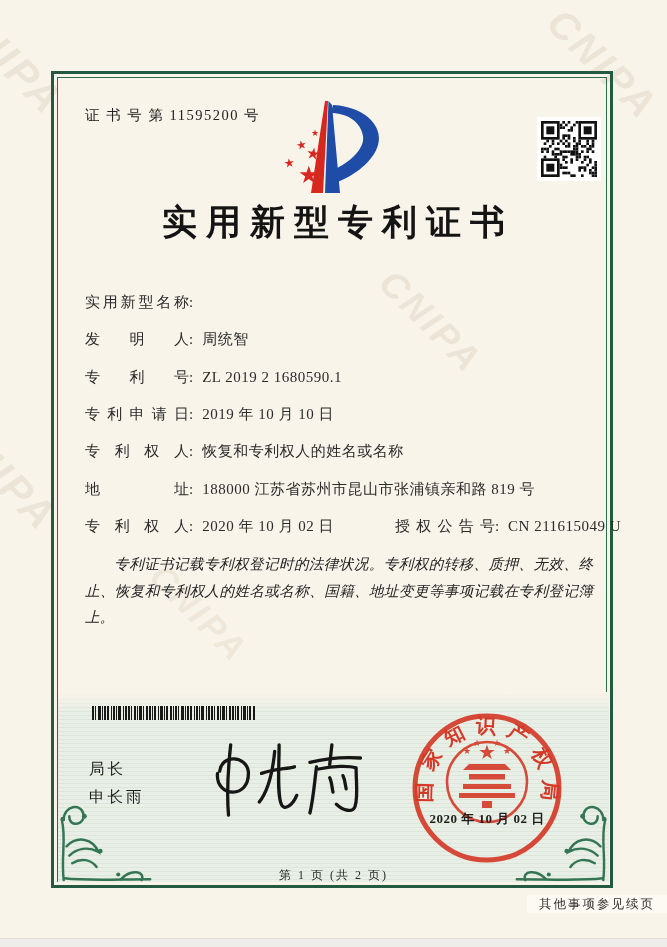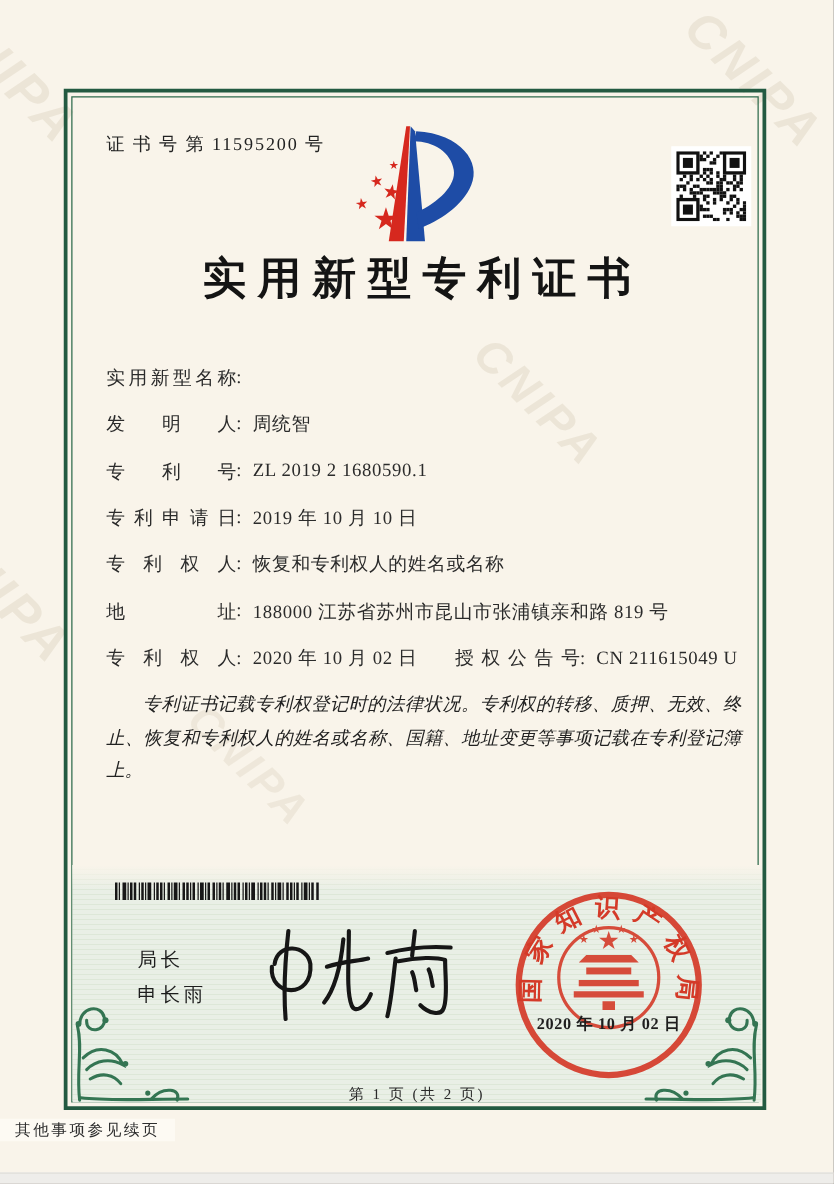--- a/index.html
+++ b/index.html
@@ -53,21 +53,21 @@
   .title{
     position:absolute;left:0;right:0;top:199px;text-align:center;
     font-size:35px;font-weight:600;letter-spacing:9px;color:#141414;text-indent:9px;
   }
   
   .fields{position:absolute;left:85px;top:284px;width:512px;font-size:15px;}
   .frow{height:37.3px;display:flex;align-items:center;white-space:nowrap;}
   .flabel{display:inline-block;width:104px;text-align:justify;text-align-last:justify;}
   .fcolon{margin-right:9px;}
   .fvalue{letter-spacing:0.5px;}
-  .pair2{margin-left:30px;}
+  .pair2{margin-left:61px;}
   .pair2 .flabel{width:100px;}
   
   .body-text{
     position:absolute;left:85px;top:551px;width:508px;
     font-size:14.6px;line-height:26.5px;font-style:italic;color:#222;
     text-align:justify;
   }
   .body-text p{text-indent:2em;}
   
   .band{
@@ -80,30 +80,30 @@
   }
   .ornament{position:absolute;bottom:0;width:96px;height:94px;}
   .ornament.left{left:0;}
   .ornament.right{right:0;transform:scaleX(-1);}
   
   .barcode{position:absolute;left:92px;top:706px;width:168px;height:14px;display:flex;align-items:stretch;}
   .barcode i{display:block;height:100%;background:#181818;}
   .barcode i.gap{background:transparent;}
   
   .signer{
-    position:absolute;left:110px;top:755px;
+    position:absolute;left:89px;top:755px;
     font-family:"Liberation Sans","DejaVu Sans",sans-serif;
     font-size:15.5px;letter-spacing:3px;color:#1d1d1d;line-height:28px;
   }
   .signature{position:absolute;left:200px;top:736px;width:178px;height:88px;}
   
   .seal{position:absolute;left:409px;top:710px;width:156px;height:156px;}
   
   .page-note{position:absolute;left:0;right:0;top:867px;text-align:center;font-size:12px;letter-spacing:2px;color:#2a2a2a;z-index:3;}
-  .footer-note{position:absolute;left:0;right:0;top:896px;text-align:left;font-size:12.5px;letter-spacing:2px;color:#2e2e2e;}
+  .footer-note{position:absolute;left:0;right:0;top:896px;text-align:right;font-size:12.5px;letter-spacing:2px;color:#2e2e2e;}
   .footer-note span{background:#fdfaf3;padding:2px 12px;}
 </style>
 </head>
 <body>
 
 <div class="page">
 
   <span class="wm" style="left:-28px;top:-10px;font-size:42px;">CNIPA</span>
   <span class="wm" style="left:570px;top:0px;font-size:40px;">CNIPA</span>
   <span class="wm" style="left:400px;top:262px;font-size:37px;">CNIPA</span>

